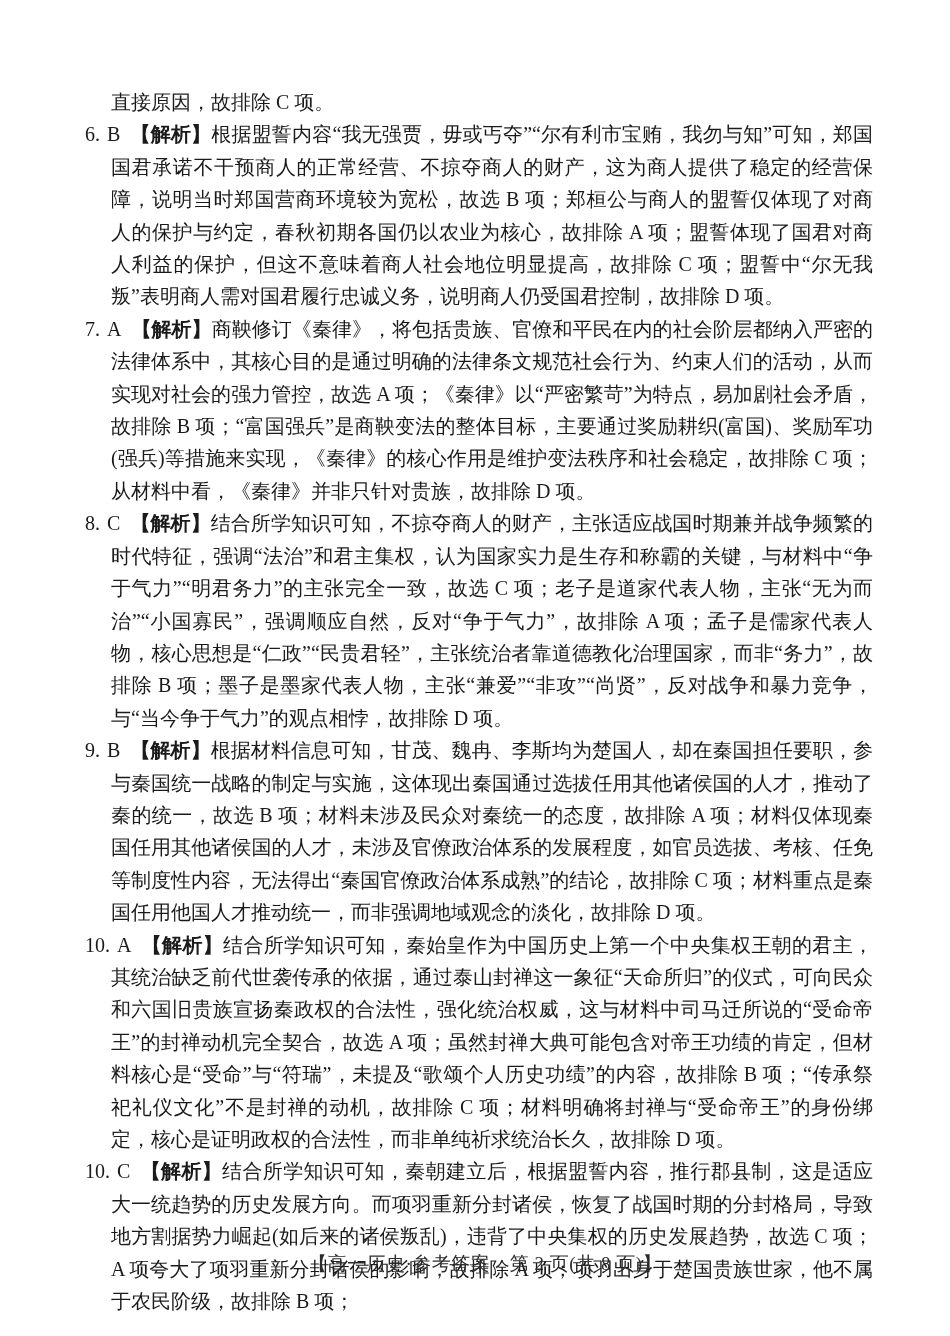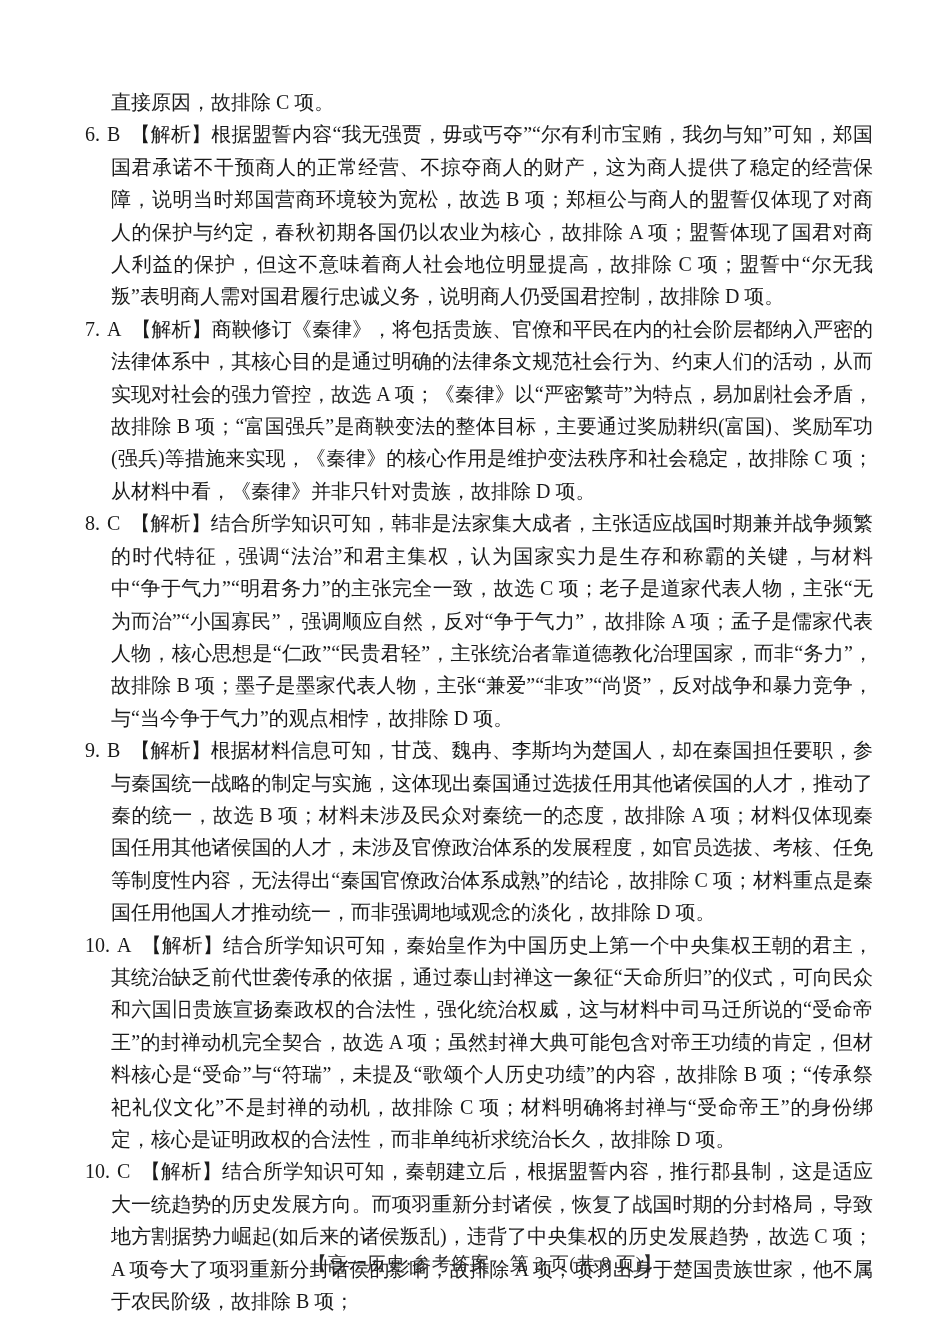--- a/index.html
+++ b/index.html
@@ -30,21 +30,21 @@
   }
   p.tail {
     margin: 0;
     padding-left: 26px;
     text-indent: 0;
   }
   .num { margin-right: 7px; }
   .ans { margin-right: 10px; }
   .marker {
     font-family: "Liberation Sans", "DejaVu Sans", sans-serif;
-    font-weight: 400;
+    font-weight: 700;
   }
   .footer {
     position: absolute;
     left: 0;
     right: 0;
     top: 1251px;
     text-align: center;
     font-size: 19px;
     color: #2a2a2a;
     letter-spacing: 0.5px;
@@ -55,21 +55,21 @@
 
 <div class="page">
   <div class="content">
 
     <p class="tail"><span>直接原因，故排除 C 项。</span></p>
 
     <p class="item"><span class="num">6.</span><span class="ans">B</span><span class="marker">【解析】</span><span class="body">根据盟誓内容“我无强贾，毋或丐夺”“尔有利市宝贿，我勿与知”可知，郑国国君承诺不干预商人的正常经营、不掠夺商人的财产，这为商人提供了稳定的经营保障，说明当时郑国营商环境较为宽松，故选 B 项；郑桓公与商人的盟誓仅体现了对商人的保护与约定，春秋初期各国仍以农业为核心，故排除 A 项；盟誓体现了国君对商人利益的保护，但这不意味着商人社会地位明显提高，故排除 C 项；盟誓中“尔无我叛”表明商人需对国君履行忠诚义务，说明商人仍受国君控制，故排除 D 项。</span></p>
 
     <p class="item"><span class="num">7.</span><span class="ans">A</span><span class="marker">【解析】</span><span class="body">商鞅修订《秦律》，将包括贵族、官僚和平民在内的社会阶层都纳入严密的法律体系中，其核心目的是通过明确的法律条文规范社会行为、约束人们的活动，从而实现对社会的强力管控，故选 A 项；《秦律》以“严密繁苛”为特点，易加剧社会矛盾，故排除 B 项；“富国强兵”是商鞅变法的整体目标，主要通过奖励耕织(富国)、奖励军功(强兵)等措施来实现，《秦律》的核心作用是维护变法秩序和社会稳定，故排除 C 项；从材料中看，《秦律》并非只针对贵族，故排除 D 项。</span></p>
 
-    <p class="item"><span class="num">8.</span><span class="ans">C</span><span class="marker">【解析】</span><span class="body">结合所学知识可知，韩非是法家集大成者，主张适应战国时期兼并战争频繁的时代特征，强调“法治”和君主集权，认为国家实力是生存和称霸的关键，与材料中“争于气力”“明君务力”的主张完全一致，故选 C 项；老子是道家代表人物，主张“无为而治”“小国寡民”，强调顺应自然，反对“争于气力”，故排除 A 项；孟子是儒家代表人物，核心思想是“仁政”“民贵君轻”，主张统治者靠道德教化治理国家，而非“务力”，故排除 B 项；墨子是墨家代表人物，主张“兼爱”“非攻”“尚贤”，反对战争和暴力竞争，与“当今争于气力”的观点相悖，故排除 D 项。</span></p>
+    <p class="item"><span class="num">8.</span><span class="ans">C</span><span class="marker">【解析】</span><span class="body">结合所学知识可知，不掠夺商人的财产，主张适应战国时期兼并战争频繁的时代特征，强调“法治”和君主集权，认为国家实力是生存和称霸的关键，与材料中“争于气力”“明君务力”的主张完全一致，故选 C 项；老子是道家代表人物，主张“无为而治”“小国寡民”，强调顺应自然，反对“争于气力”，故排除 A 项；孟子是儒家代表人物，核心思想是“仁政”“民贵君轻”，主张统治者靠道德教化治理国家，而非“务力”，故排除 B 项；墨子是墨家代表人物，主张“兼爱”“非攻”“尚贤”，反对战争和暴力竞争，与“当今争于气力”的观点相悖，故排除 D 项。</span></p>
 
     <p class="item"><span class="num">9.</span><span class="ans">B</span><span class="marker">【解析】</span><span class="body">根据材料信息可知，甘茂、魏冉、李斯均为楚国人，却在秦国担任要职，参与秦国统一战略的制定与实施，这体现出秦国通过选拔任用其他诸侯国的人才，推动了秦的统一，故选 B 项；材料未涉及民众对秦统一的态度，故排除 A 项；材料仅体现秦国任用其他诸侯国的人才，未涉及官僚政治体系的发展程度，如官员选拔、考核、任免等制度性内容，无法得出“秦国官僚政治体系成熟”的结论，故排除 C 项；材料重点是秦国任用他国人才推动统一，而非强调地域观念的淡化，故排除 D 项。</span></p>
 
     <p class="item"><span class="num">10.</span><span class="ans">A</span><span class="marker">【解析】</span><span class="body">结合所学知识可知，秦始皇作为中国历史上第一个中央集权王朝的君主，其统治缺乏前代世袭传承的依据，通过泰山封禅这一象征“天命所归”的仪式，可向民众和六国旧贵族宣扬秦政权的合法性，强化统治权威，这与材料中司马迁所说的“受命帝王”的封禅动机完全契合，故选 A 项；虽然封禅大典可能包含对帝王功绩的肯定，但材料核心是“受命”与“符瑞”，未提及“歌颂个人历史功绩”的内容，故排除 B 项；“传承祭祀礼仪文化”不是封禅的动机，故排除 C 项；材料明确将封禅与“受命帝王”的身份绑定，核心是证明政权的合法性，而非单纯祈求统治长久，故排除 D 项。</span></p>
 
     <p class="item"><span class="num">10.</span><span class="ans">C</span><span class="marker">【解析】</span><span class="body">结合所学知识可知，秦朝建立后，根据盟誓内容，推行郡县制，这是适应大一统趋势的历史发展方向。而项羽重新分封诸侯，恢复了战国时期的分封格局，导致地方割据势力崛起(如后来的诸侯叛乱)，违背了中央集权的历史发展趋势，故选 C 项；A 项夸大了项羽重新分封诸侯的影响，故排除 A 项；项羽出身于楚国贵族世家，他不属于农民阶级，故排除 B 项；</span></p>
 
   </div>
 
   <div class="footer">【高一历史·参考答案　第 2 页(共 8 页)】</div>

